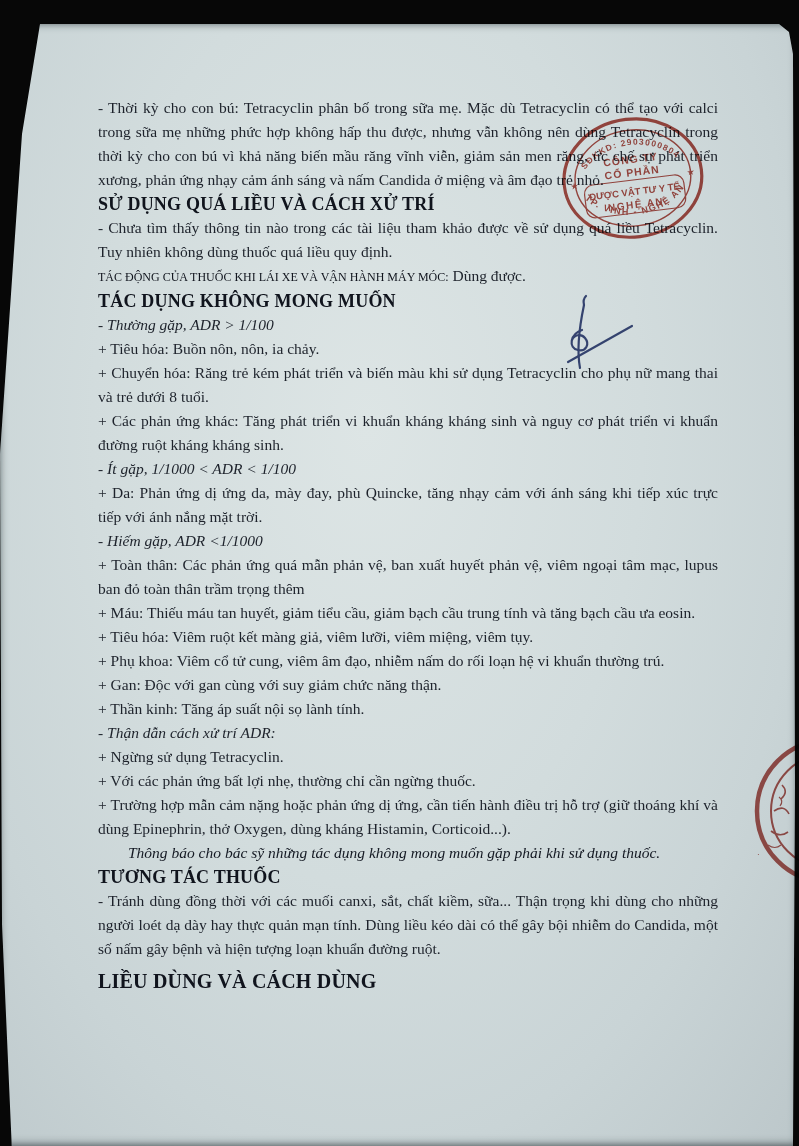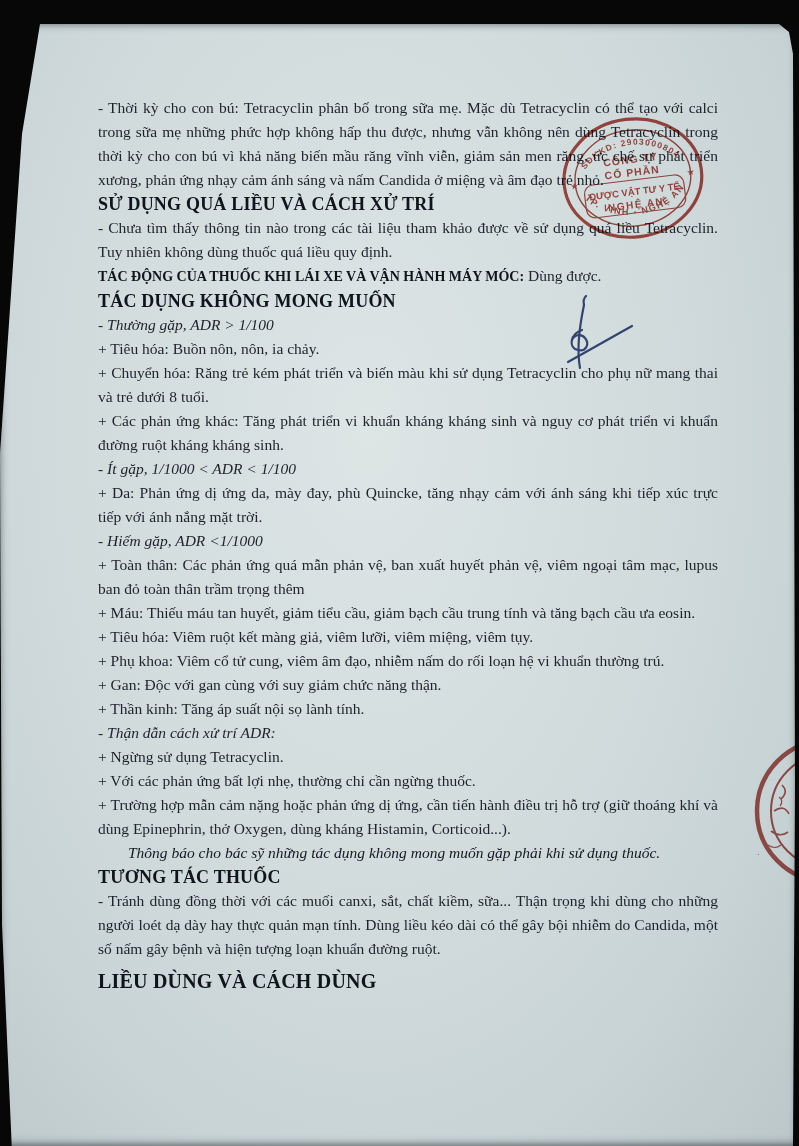--- a/index.html
+++ b/index.html
@@ -26,21 +26,21 @@
   }
   .content{
     position:absolute;left:98px;top:72px;width:620px;
     color:#1d222b;
     font-size:15.5px;line-height:24px;
   }
   .blk{margin:0;}
   .para{text-align:justify;}
   .heading{font-weight:bold;color:#10141d;font-size:18px;letter-spacing:.2px;}
   .heading_inline{text-align:justify;}
-  .heading_inline .b{font-weight:bold;color:#10141d;font-size:14px;}
+  .heading_inline .b{font-weight:normal;color:#10141d;font-size:12px;}
   .italic{font-style:italic;}
   .bold_italic{font-weight:normal;font-style:italic;padding-left:30px;color:#141923;}
   .heading_spaced{font-weight:bold;color:#10141d;font-size:20px;margin-top:8px;letter-spacing:.2px;}
 
   .seal{
     position:absolute;left:558px;top:114px;width:150px;height:130px;
     mix-blend-mode:multiply;opacity:.88;
     transform:rotate(-7deg);
   }
   .seal-edge{

